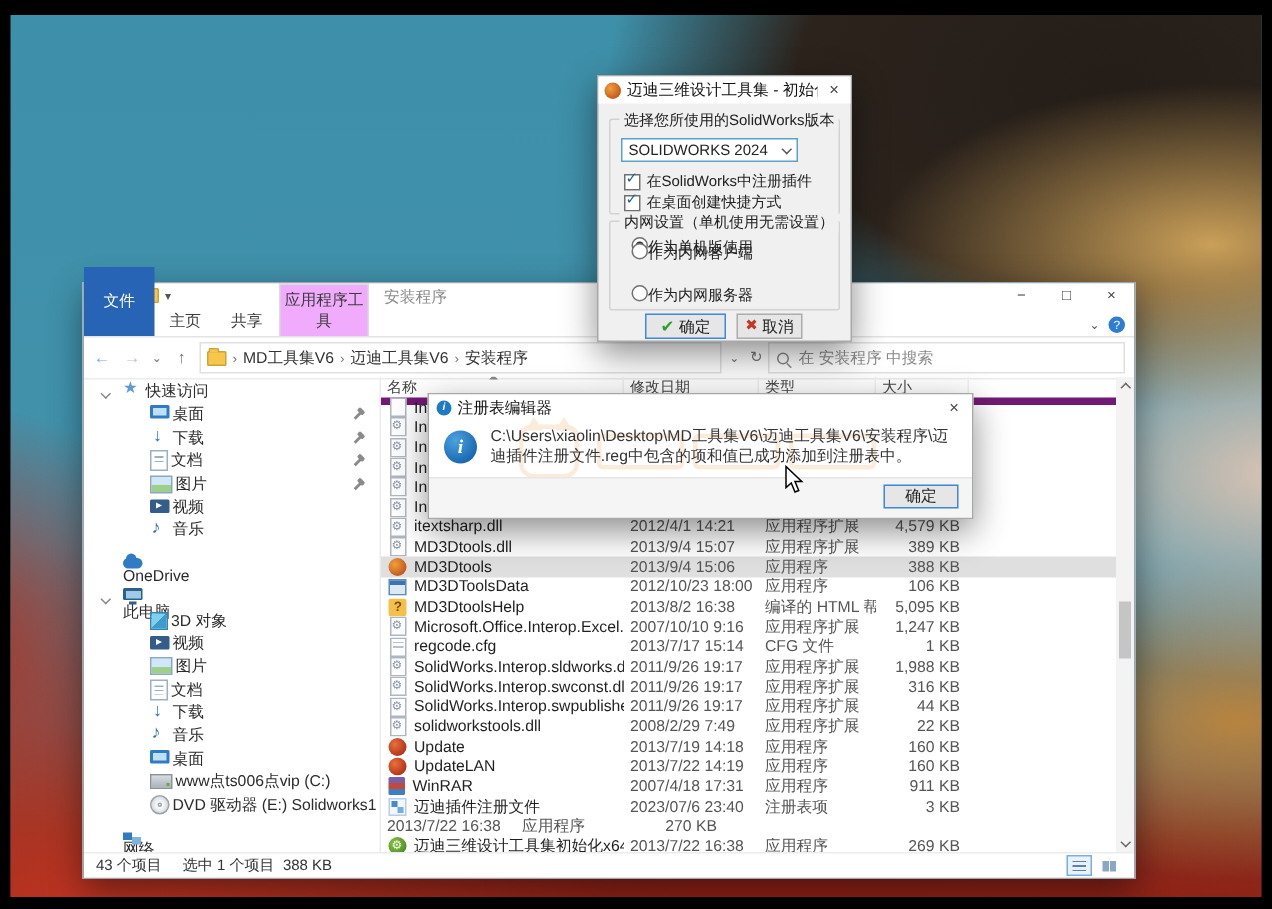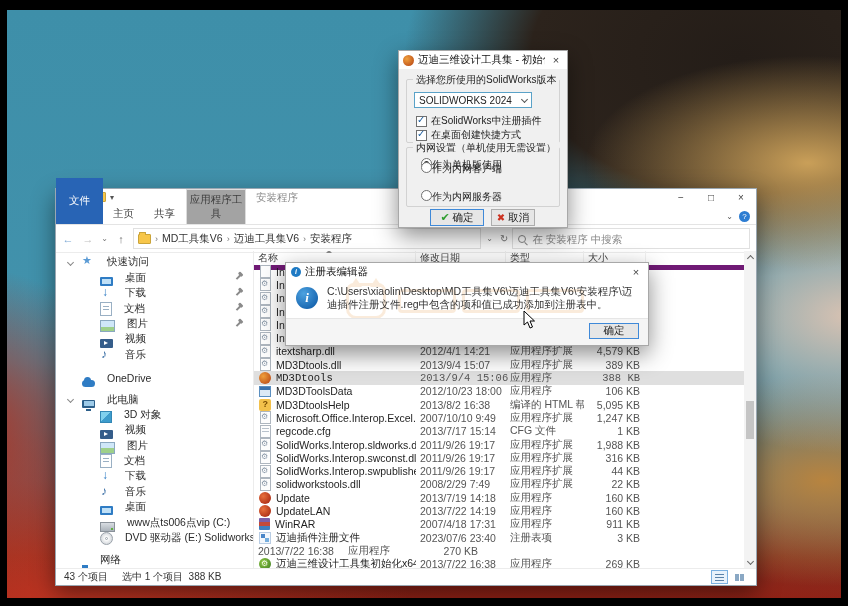--- a/index.html
+++ b/index.html
@@ -30,43 +30,43 @@
   .mini-check::after{content:"✓";position:absolute;left:0px;top:-1px;font-size:9px;color:#2d7dd2;font-weight:bold;}
   .qat-chev{font-size:8px;color:#555;}
   .ctx-group{position:absolute;left:130px;top:0;width:58px;height:16px;background:#f2e0f7;color:#3a3a3a;
              display:flex;align-items:center;justify-content:center;font-size:10.5px;}
   .ex-title{position:absolute;left:200px;top:2px;color:#8a8a8a;font-size:10.5px;}
   .win-btns{position:absolute;right:0;top:0;display:flex;}
   .win-btn{width:30px;height:16px;display:flex;align-items:center;justify-content:center;font-size:10px;color:#444;}
   .ex-tabs{height:19px;display:flex;align-items:flex-end;background:#fff;border-bottom:1px solid #e4e4e4;position:relative;}
   .tab{padding:2px 10px 3px;font-size:10.5px;color:#3c3c3c;}
   .tab-file{background:#2864b5;color:#fff;padding:16px 13px;}
-  .tab-tool{position:absolute;left:130px;bottom:0;width:58px;text-align:center;background:#a3a3a3;border:1px solid #dcdcdc;border-bottom:none;padding:3px 0;font-size:10.5px;}
+  .tab-tool{position:absolute;left:130px;bottom:0;width:58px;text-align:center;background:#f0abfc;border:1px solid #dcdcdc;border-bottom:none;padding:3px 0;font-size:10.5px;}
   .ribbon-mini{position:absolute;right:6px;bottom:2px;display:flex;gap:6px;align-items:center;}
   .chev-glyph{font-size:8px;color:#555;}
   .help-dot{width:11px;height:11px;border-radius:50%;background:#2d7dd2;color:#fff;font-size:8px;display:flex;align-items:center;justify-content:center;}
   .ex-address{height:27px;display:flex;align-items:center;gap:4px;padding:0 6px 0 4px;border-bottom:1px solid #ececec;background:#fff;}
   .nav-arrow{width:16px;text-align:center;font-size:11px;color:#7ba7d4;}
   .nav-arrow.dis{color:#c0c0c0;}
   .nav-arrow.small{font-size:8px;color:#777;width:9px;}
   .addr-box{flex:0 0 338px;height:19px;border:1px solid #e0e0e0;display:flex;align-items:center;gap:4px;padding:0 4px;background:#fff;}
   .crumb{display:flex;align-items:center;gap:4px;color:#333;font-size:10.5px;white-space:nowrap;}
   .crumb .sep{color:#777;font-size:9px;}
   .addr-tail{display:flex;align-items:center;gap:6px;color:#777;}
   .search-box{flex:1;height:19px;border:1px solid #e0e0e0;display:flex;align-items:center;padding:0 5px;gap:4px;background:#fff;}
   .search-box input{border:none;outline:none;flex:1;font-size:10.5px;color:#444;font-family:inherit;background:transparent;}
   .search-box input::placeholder{color:#8a8a8a;}
   .glass{width:6px;height:6px;border:1.2px solid #888;border-radius:50%;position:relative;flex:none;}
   .glass::after{content:"";position:absolute;left:6px;top:6px;width:4px;height:1.2px;background:#888;transform:rotate(45deg);transform-origin:0 0;}
   .ex-main{position:absolute;top:62px;left:0;right:0;bottom:16px;display:flex;overflow:hidden;}
   
   .sidebar{width:197px;flex:none;border-right:1px solid #ececec;padding-top:3px;overflow:hidden;}
-  .sb-row{height:15.4px;display:flex;align-items:flex-end;gap:12px;padding-left:26px;position:relative;color:#2b2b2b;font-size:10.5px;white-space:nowrap;}
+  .sb-row{height:15.4px;display:flex;align-items:flex-start;gap:2px;padding-left:26px;position:relative;color:#2b2b2b;font-size:10.5px;white-space:nowrap;}
   .sb-row.ind1{padding-left:44px;}
-  .sb-row.gap{margin-top:7px;}
+  .sb-row.gap{margin-top:7px;flex-direction:column;}
   .sb-row .pin{visibility:hidden;position:absolute;right:14px;top:4px;width:1.5px;height:7px;background:#8a8a8a;transform:rotate(45deg);}
   .sb-row .pin::before{content:"";position:absolute;left:-1.6px;top:-1px;width:4.5px;height:3px;background:#8a8a8a;border-radius:1px;}
   .sb-row.pinned .pin{visibility:visible;}
   .sb-row .chev{position:absolute;left:12px;top:6px;width:4px;height:4px;border:solid #888;border-width:0 1px 1px 0;transform:rotate(45deg);display:none;}
   .sb-row.chev-v .chev{display:block;}
   
   .si{width:13px;height:13px;flex:none;position:relative;display:inline-block;}
   .ic-star::after{content:"★";position:absolute;left:0;top:-2px;font-size:11px;color:#5b9bd5;}
   .ic-desktop{background:#2f7cc4;border-radius:1px;height:9px;top:1px;}
   .ic-desktop::before{content:"";position:absolute;inset:2px;background:#bfe0f7;}
@@ -93,21 +93,21 @@
   .filearea{flex:1;position:relative;overflow:hidden;}
   .fl-header{display:flex;height:14px;align-items:center;border-bottom:5px solid #701a75;color:#444;font-size:10px;position:relative;}
   .fl-header .hc{padding-left:4px;border-right:1px solid #f0f0f0;height:100%;display:flex;align-items:center;box-sizing:border-box;}
   .hc-name{width:162px;position:relative;}
   .hc-date{width:90px;}
   .hc-type{width:78px;}
   .hc-size{width:62px;}
   .sort-caret{position:absolute;left:72px;top:-1px;width:0;height:0;border-left:3px solid transparent;border-right:3px solid transparent;border-bottom:3px solid #888;}
   .rows{position:absolute;top:14px;left:0;right:12px;bottom:0;overflow:hidden;}
   .file-row{display:flex;height:13.3px;align-items:center;font-size:10.5px;color:#1f1f1f;white-space:nowrap;}
-  .file-row.selected{background:#dfdfdf;font-family:Liberation Mono, monospace;}
+  .file-row.selected{background:#dfdfdf;}
   .fr-name{width:162px;display:flex;align-items:center;gap:5px;padding-left:5px;box-sizing:border-box;overflow:hidden;}
   .fr-date{width:90px;color:#555;padding-left:4px;box-sizing:border-box;}
   .fr-type{width:78px;color:#555;padding-left:4px;box-sizing:border-box;overflow:hidden;}
   .fr-size{width:62px;color:#555;text-align:right;padding-right:6px;box-sizing:border-box;}
   
   .fi{width:12px;height:12px;flex:none;position:relative;display:inline-block;}
   .ic-doc,.ic-cfg,.ic-dll{width:9px;height:11px;background:#fdfdfd;border:1px solid #aeb6bf;margin-left:1px;}
   .ic-dll::after{content:"⚙";position:absolute;left:0px;top:0px;font-size:8px;color:#8a98a8;line-height:10px;}
   .ic-cfg::before{content:"";position:absolute;left:1px;right:1px;top:2px;height:6px;
      background:repeating-linear-gradient(180deg,#b9c2cc 0 1px,transparent 1px 3px);}
@@ -467,21 +467,21 @@
             </span>
             <span class="fr-date">2013/8/2 16:38</span>
             <span class="fr-type">编译的 HTML 帮...</span>
             <span class="fr-size">5,095 KB</span>
           </div>
           <div class="file-row">
             <span class="fr-name">
               <span class="fi ic-dll"></span>
               <span>Microsoft.Office.Interop.Excel.dll</span>
             </span>
-            <span class="fr-date">2007/10/10 9:49</span>
+            <span class="fr-date">2007/10/10 9:16</span>
             <span class="fr-type">应用程序扩展</span>
             <span class="fr-size">1,247 KB</span>
           </div>
           <div class="file-row">
             <span class="fr-name">
               <span class="fi ic-cfg"></span>
               <span>regcode.cfg</span>
             </span>
             <span class="fr-date">2013/7/17 15:14</span>
             <span class="fr-type">CFG 文件</span>

